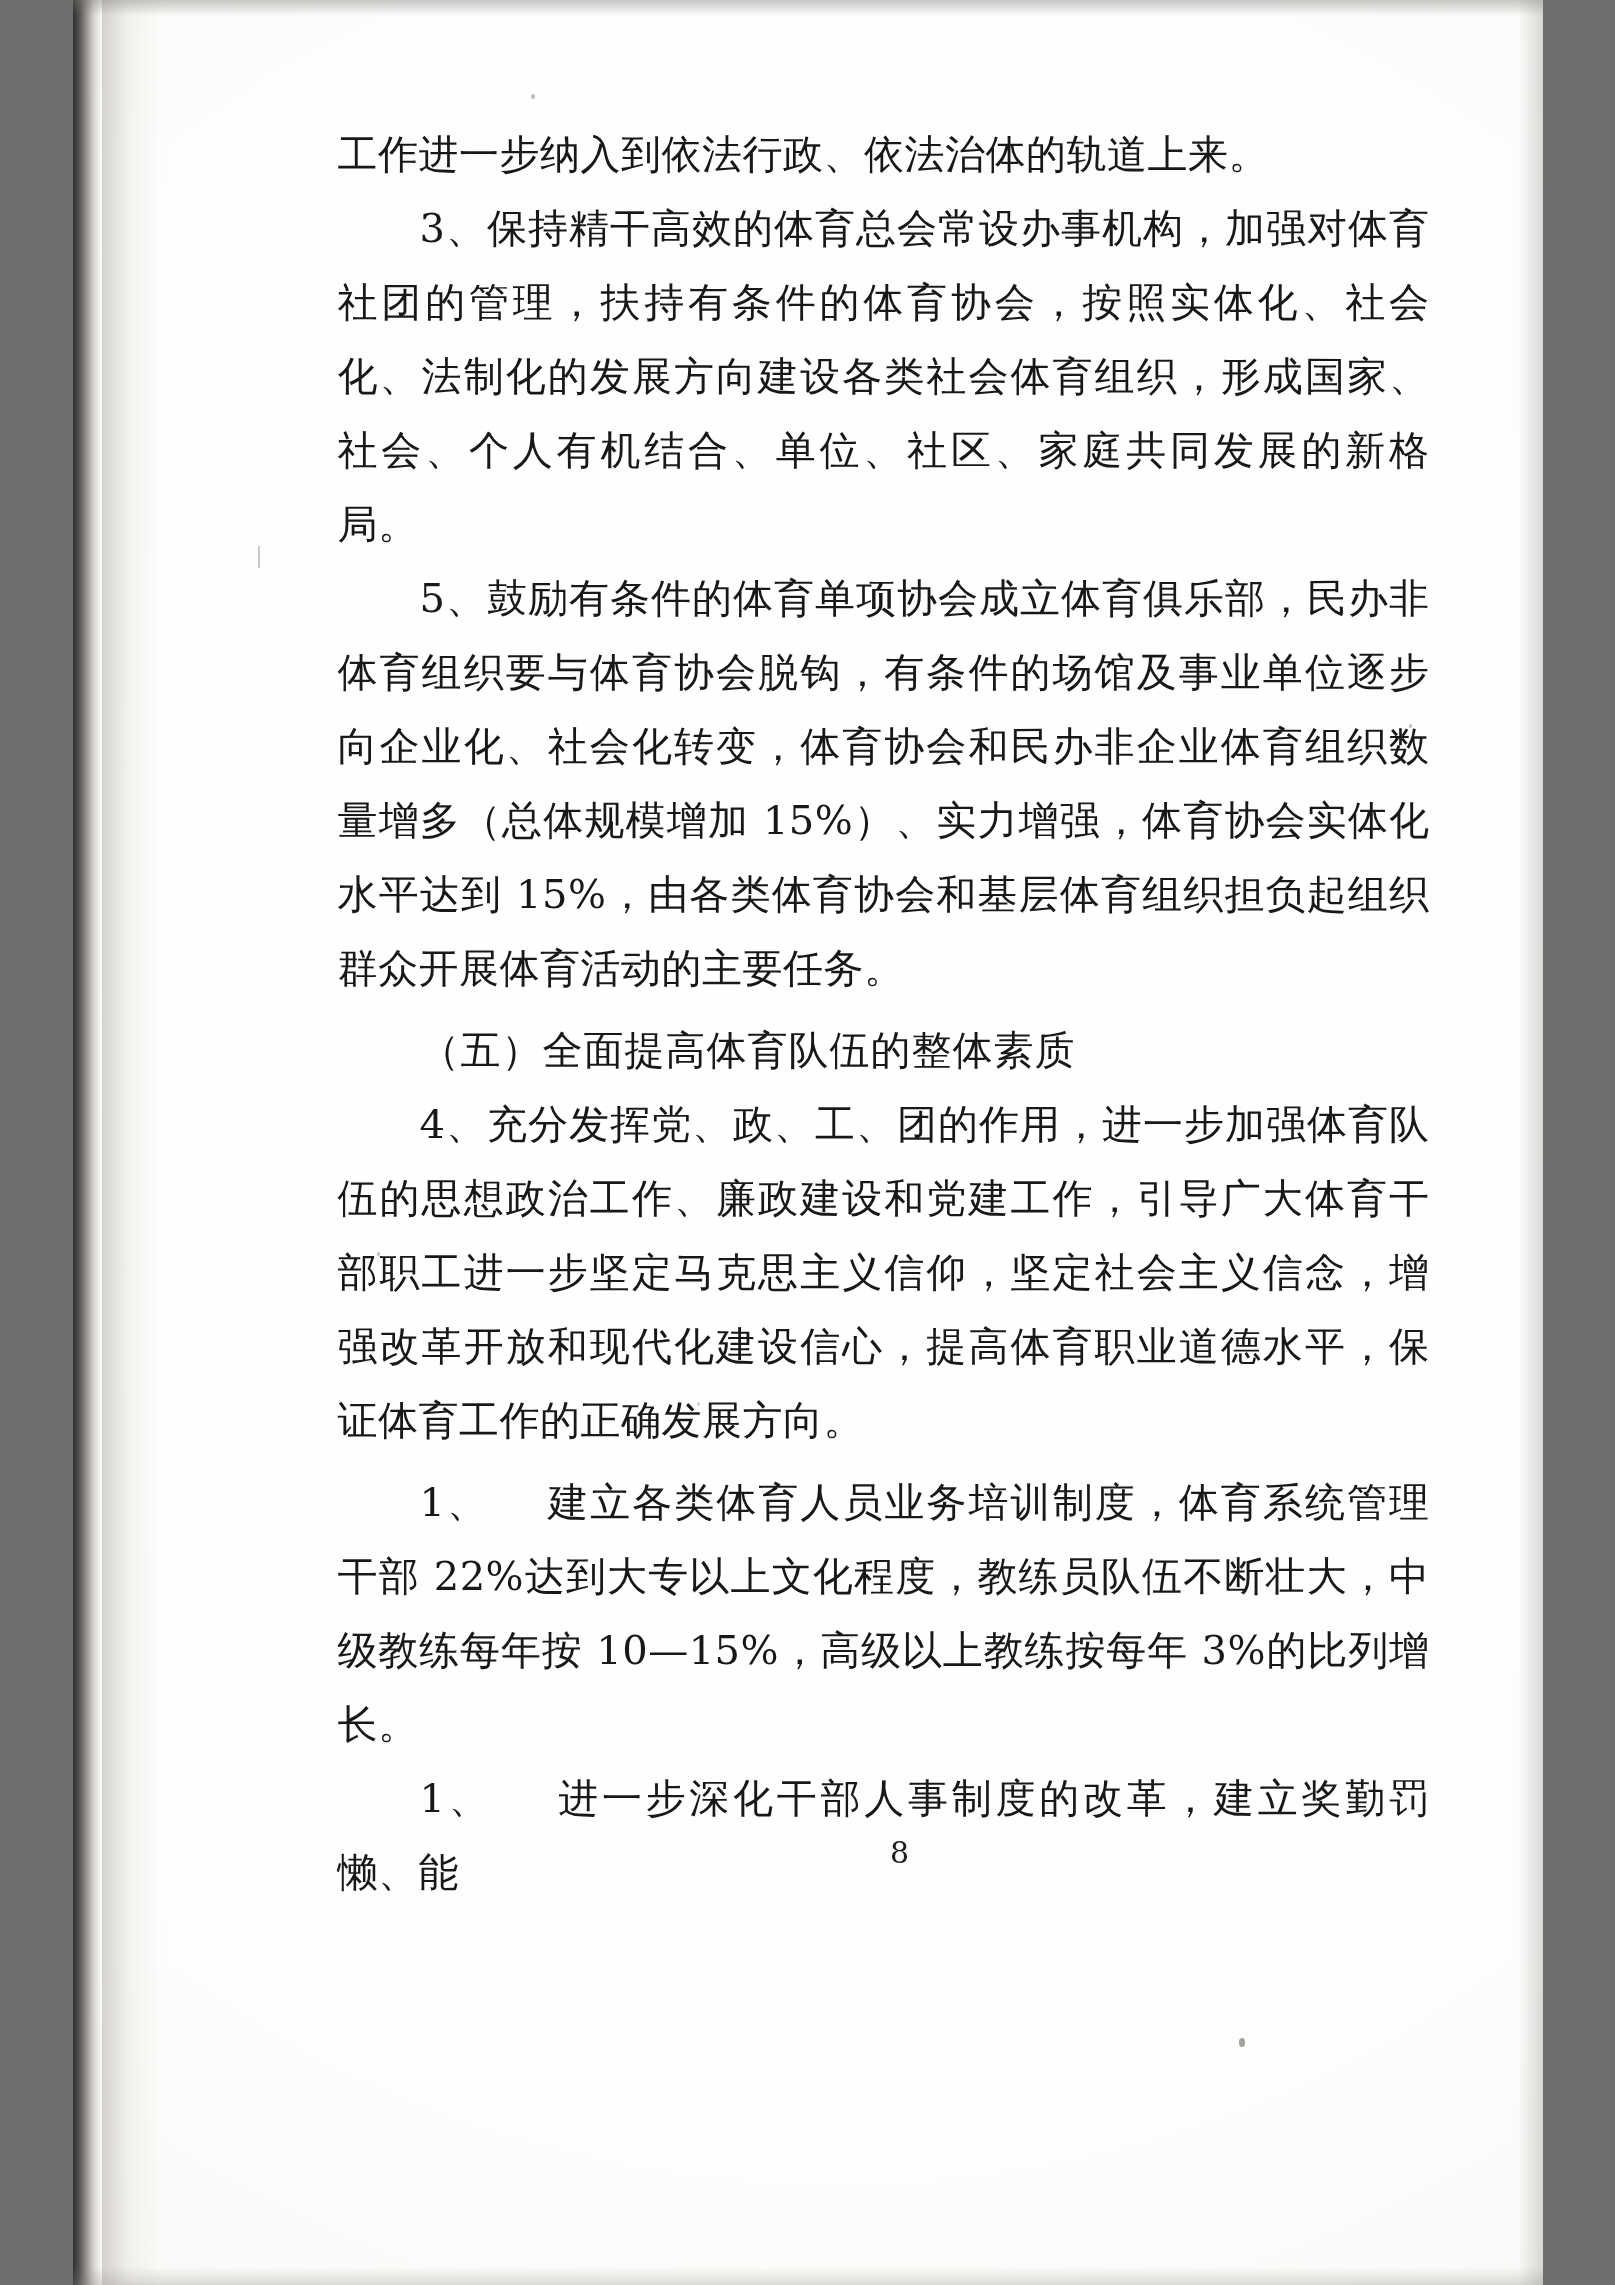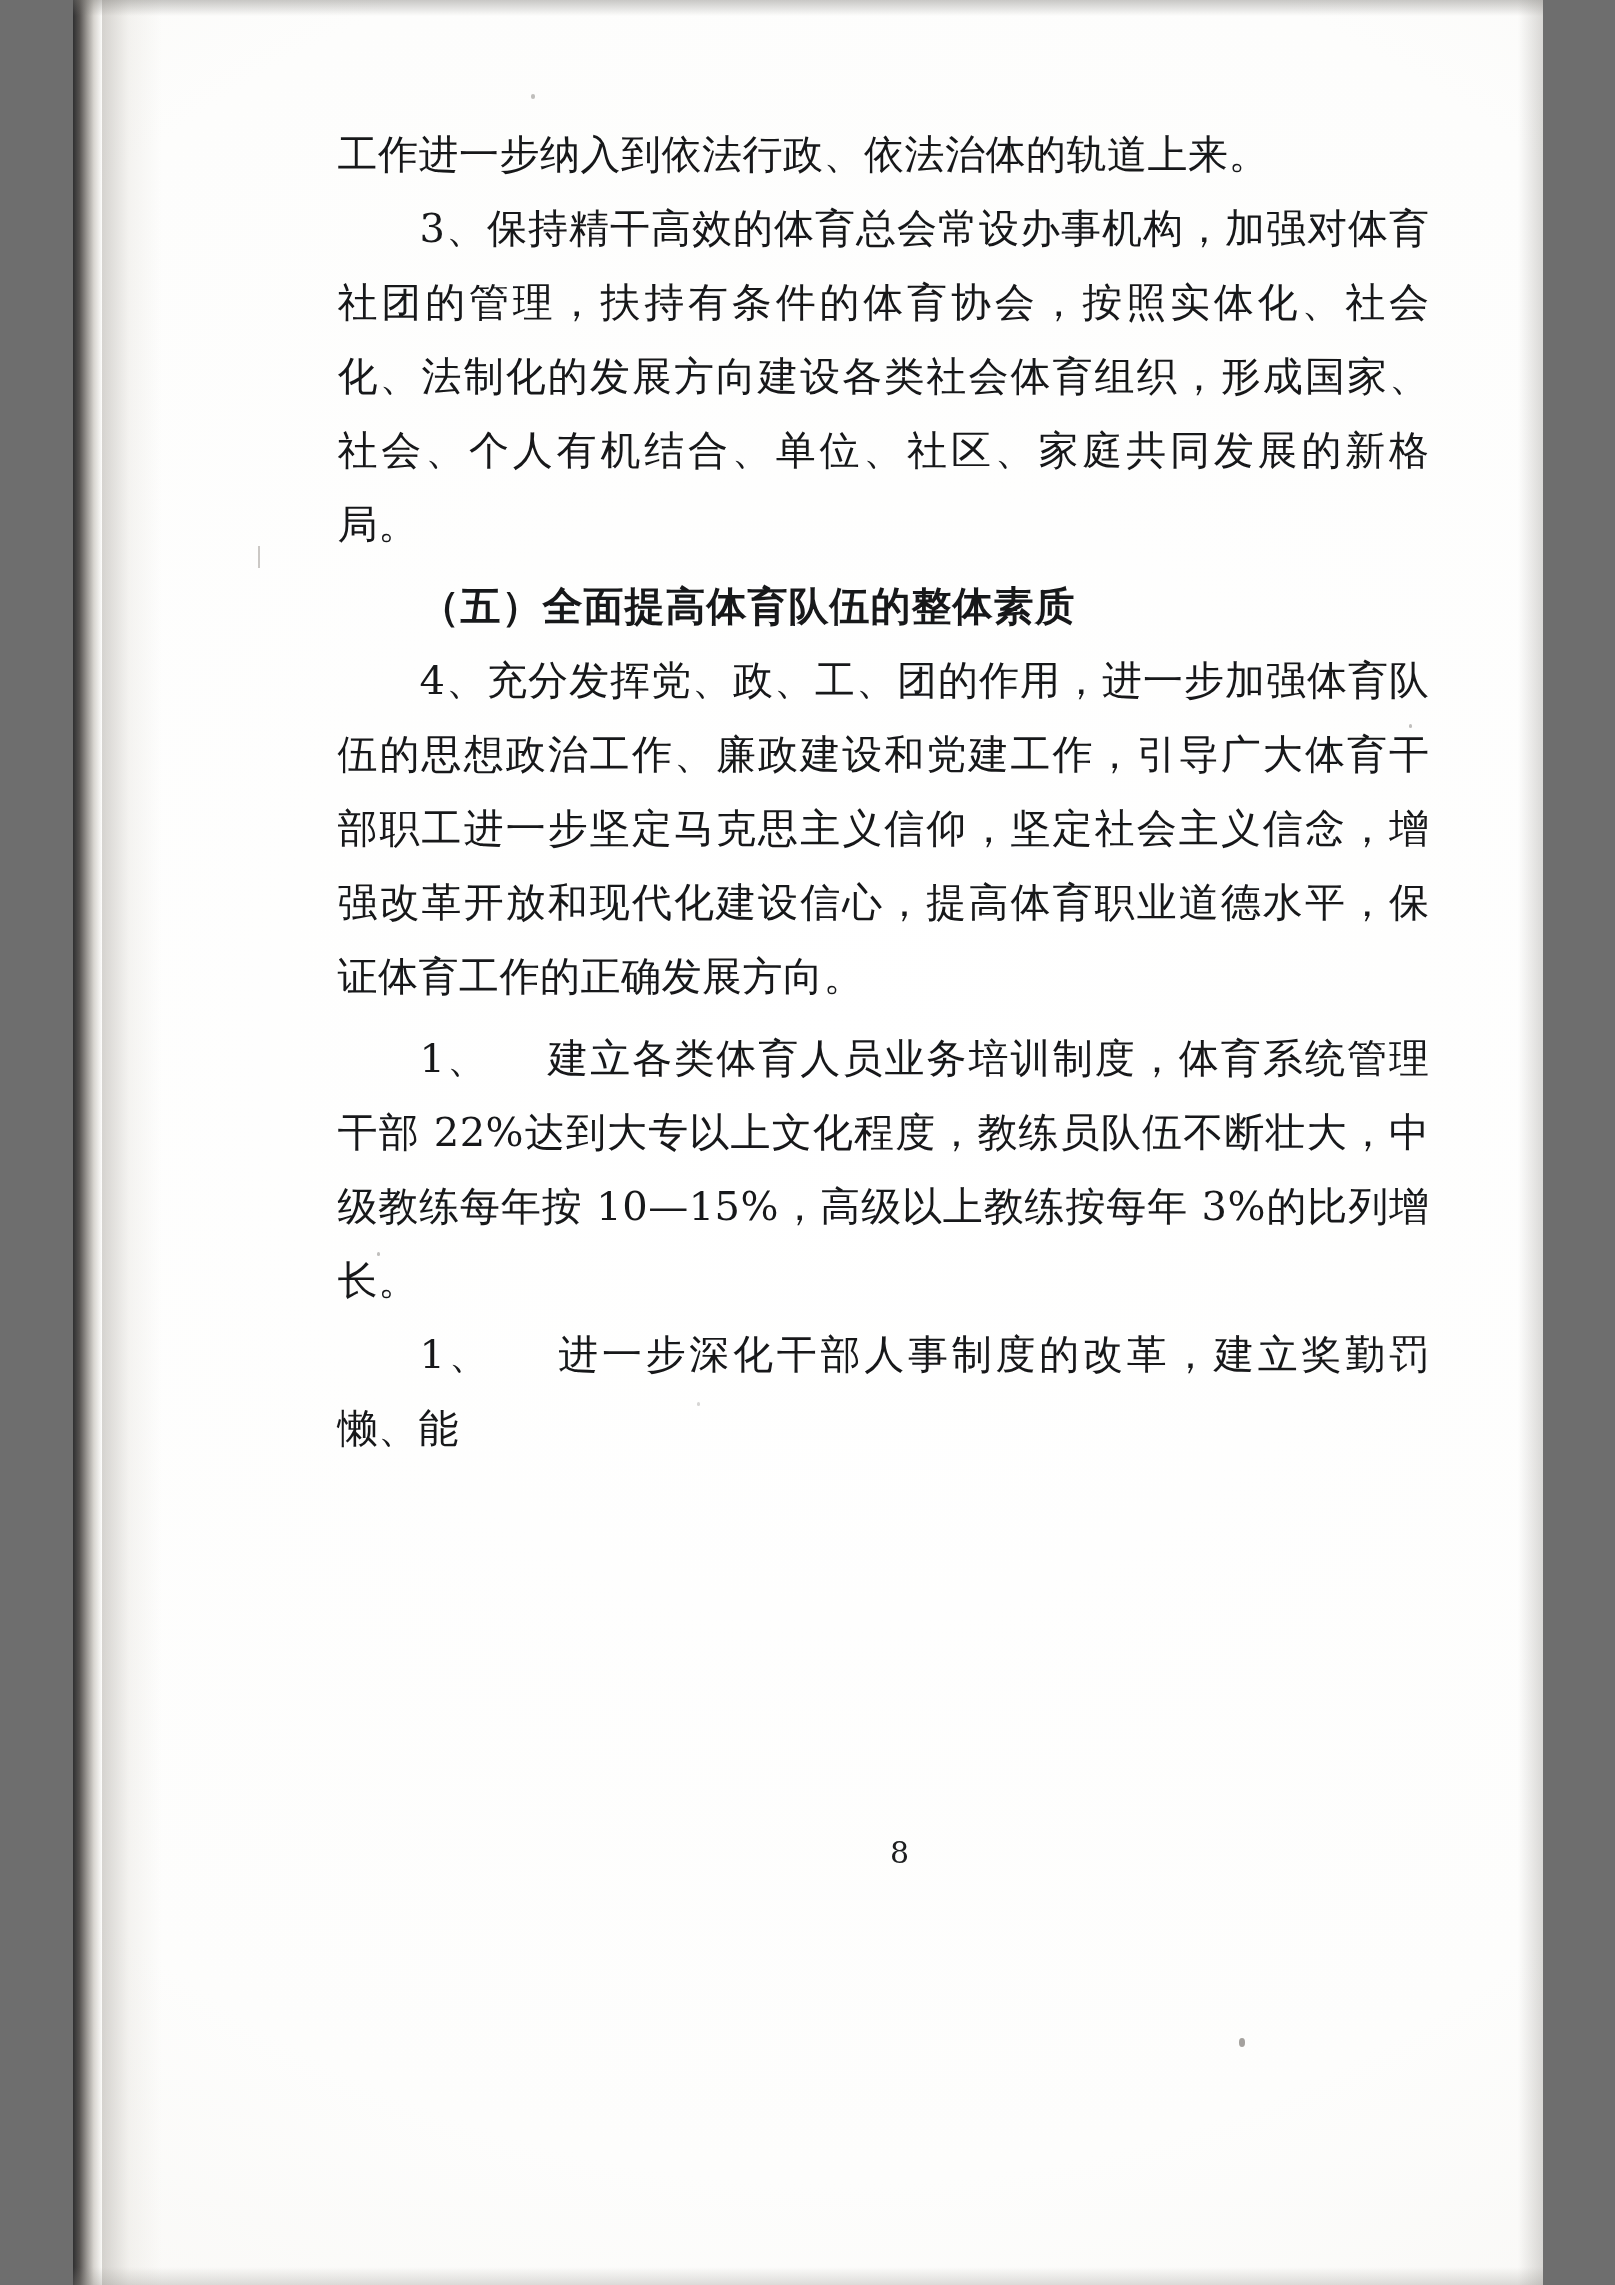--- a/index.html
+++ b/index.html
@@ -84,21 +84,21 @@
     text-align: justify;
     text-justify: inter-ideograph;
     white-space: pre-wrap;
   }
   .p-cont   { text-indent: 0; }
   .p-indent { text-indent: 2.05em; }
   .p-indent-wide { text-indent: 2.05em; }
   .heading {
     margin: 0;
     text-indent: 2.05em;
-    font-weight: bold;
+    font-weight: normal;
     letter-spacing: 1px;
   }
   .gap-sm { height: 7.8px; }
 
   .pagenum {
     position: absolute;
     left: 0;
     top: 1835px;
     width: 1615px;
     text-align: center;
@@ -128,20 +128,21 @@
   <div class="speck" style="left:304px; top:1252px; width:3.9px; height:3.9px;"></div>
   <div class="speck" style="left:1336px; top:724px; width:3.9px; height:3.9px;"></div>
   <div class="speck" style="left:624px; top:1402px; width:3.9px; height:3.9px; opacity:0.35;"></div>
 
   <div class="content">
 
     <p class="p-cont">工作进一步纳入到依法行政、依法治体的轨道上来。</p>
 
     <p class="p-indent">3、保持精干高效的体育总会常设办事机构，加强对体育社团的管理，扶持有条件的体育协会，按照实体化、社会化、法制化的发展方向建设各类社会体育组织，形成国家、社会、个人有机结合、单位、社区、家庭共同发展的新格局。</p>
 
+    <p class="p-indent">5、鼓励有条件的体育单项协会成立体育俱乐部，民办非体育组织要与体育协会脱钩，有条件的场馆及事业单位逐步向企业化、社会化转变，体育协会和民办非企业体育组织数量增多（总体规模增加 15%）、实力增强，体育协会实体化水平达到 15%，由各类体育协会和基层体育组织担负起组织群众开展体育活动的主要任务。</p>
 
     <div class="gap-sm"></div>
 
     <p class="heading">（五）全面提高体育队伍的整体素质</p>
 
     <p class="p-indent">4、充分发挥党、政、工、团的作用，进一步加强体育队伍的思想政治工作、廉政建设和党建工作，引导广大体育干部职工进一步坚定马克思主义信仰，坚定社会主义信念，增强改革开放和现代化建设信心，提高体育职业道德水平，保证体育工作的正确发展方向。</p>
 
     <div class="gap-sm"></div>
 
     <p class="p-indent-wide">1、    建立各类体育人员业务培训制度，体育系统管理干部 22%达到大专以上文化程度，教练员队伍不断壮大，中级教练每年按 10—15%，高级以上教练按每年 3%的比列增长。</p>

